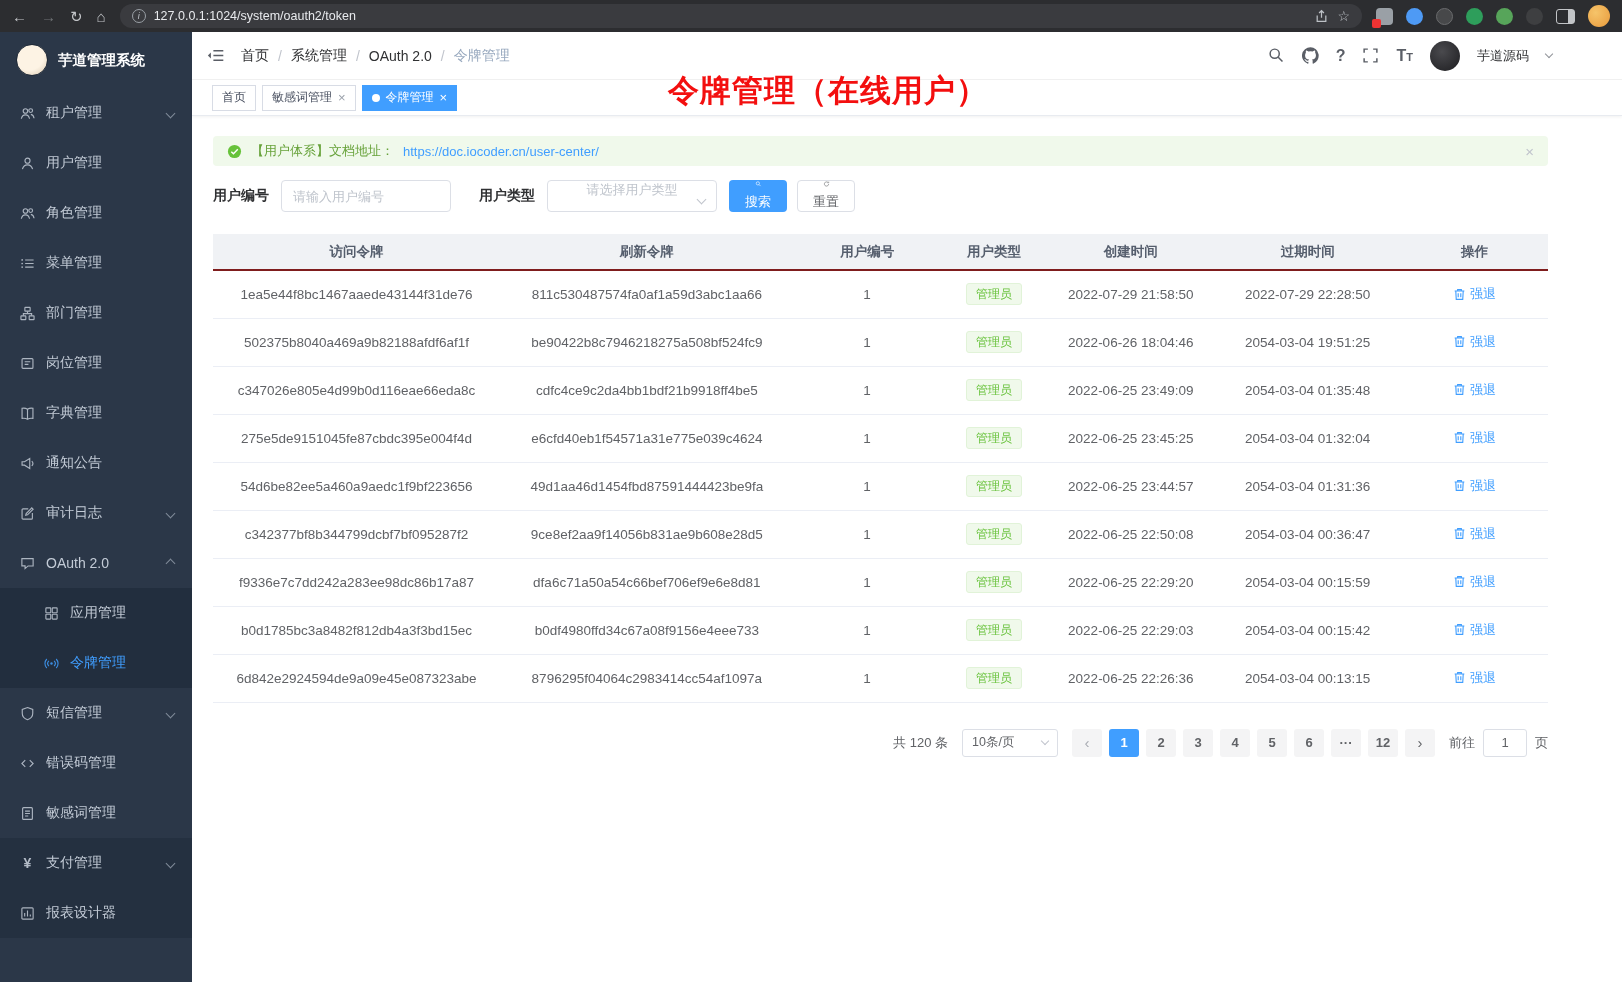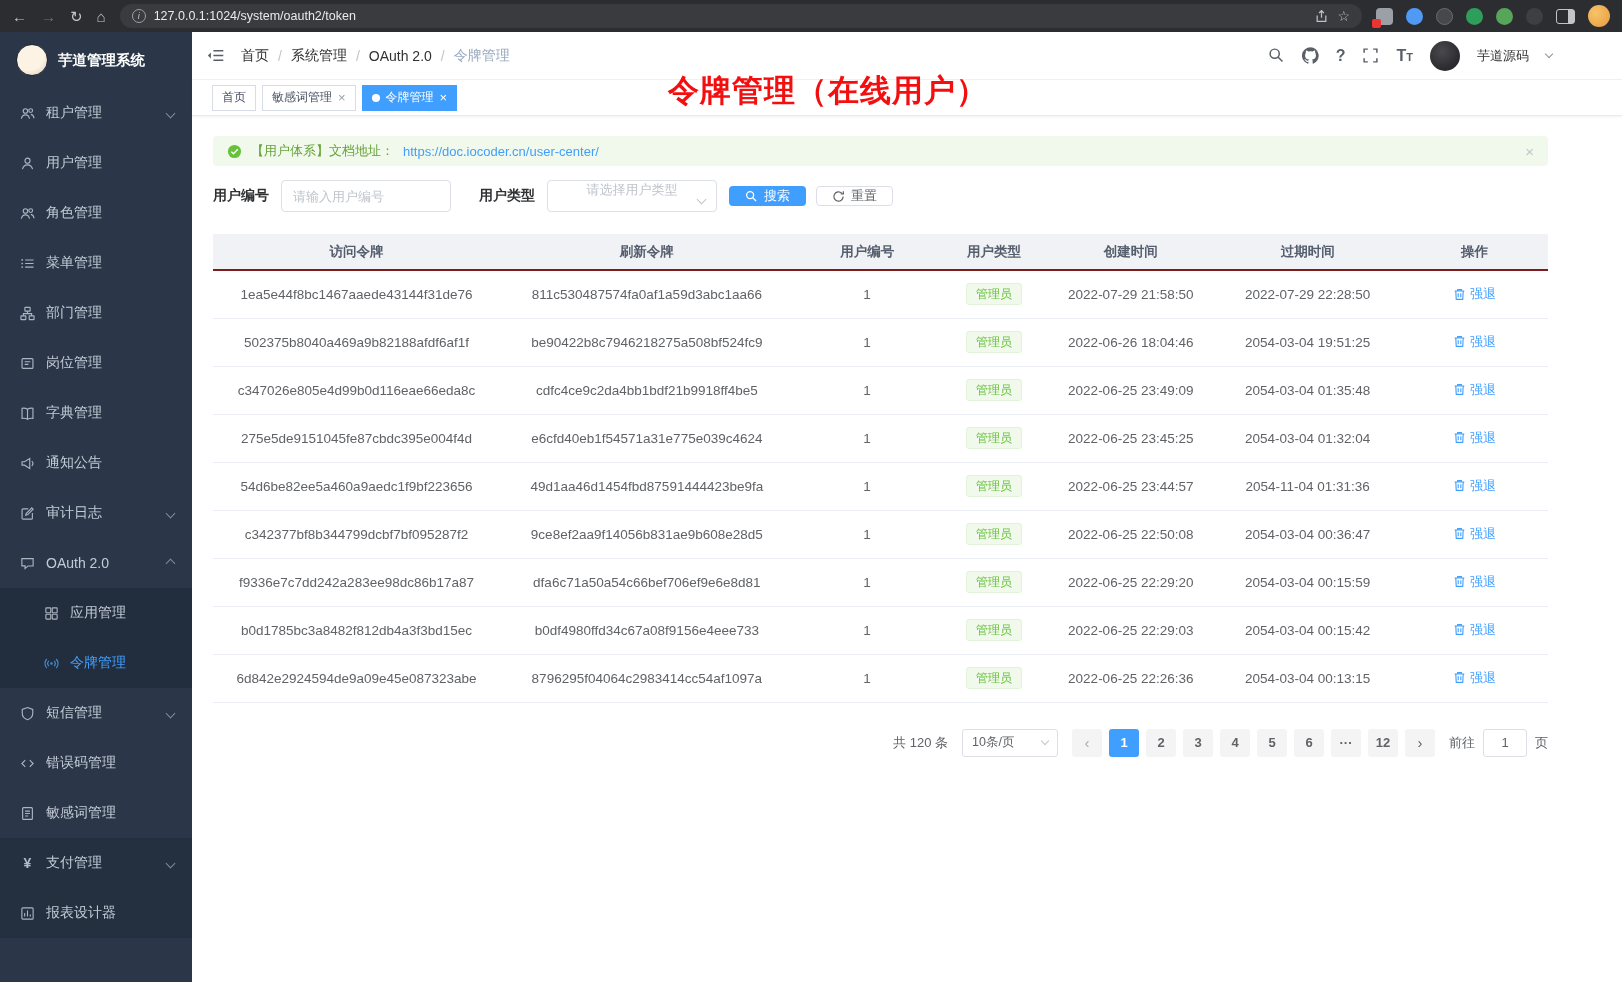--- a/index.html
+++ b/index.html
@@ -72,21 +72,21 @@
   .alert .close { margin-left:auto; color:#c0c4cc; font-size:15px; cursor:pointer; }
   .check-ic { width:15px; height:15px; flex:none; }
 
   .filters { display:flex; align-items:center; margin:14px 0 22px; }
   .f-label { font-weight:700; color:#303133; font-size:14px; margin-right:12px; white-space:nowrap; }
   .f-input { width:170px; height:32px; border:1px solid #dcdfe6; border-radius:4px; padding:0 11px; font-size:13px; color:#606266; outline:none; font-family:inherit; }
   .f-input::placeholder { color:#bfc4cc; }
   .f-select { width:170px; height:32px; border:1px solid #dcdfe6; border-radius:4px; padding:0 11px; font-size:13px; color:#bfc4cc; display:flex; align-items:center; cursor:pointer;flex-direction:column; }
   .f-select .chev-d { margin-left:auto; width:7px; height:7px; border-right:1.4px solid #c0c4cc; border-bottom:1.4px solid #c0c4cc; transform:rotate(45deg); margin-top:-3px; }
   .gap28 { width:28px; flex:none; } .gap12 { width:12px; flex:none; } .gap10 { width:10px; flex:none; }
-  .btn { height:20px; border-radius:4px; display:flex; align-items:center; gap:6px; padding:0 15px; font-size:13px; cursor:pointer; border:1px solid transparent; }
+  .btn { height:32px; border-radius:4px; display:flex; align-items:center; gap:6px; padding:0 15px; font-size:13px; cursor:pointer; border:1px solid transparent;flex-direction:column; }
   .btn.primary { background:#409eff; color:#fff; }
   .btn.plain { background:#fff; border-color:#dcdfe6; color:#606266;font-family:Liberation Serif, serif; }
   .b-ic { width:13px; height:13px; }
 
   table { width:100%; border-collapse:collapse; font-size:13.5px; color:#606266; table-layout:fixed; }
   thead th { background:#f0f2f5; height:36px; font-weight:600; color:#555e6d; text-align:center; border-bottom:2px solid #7f1d1d; }
   tbody td { height:48px; text-align:center; border-bottom:1px solid #ebeef5; white-space:nowrap; overflow:hidden; }
   .tag { display:inline-flex; align-items:center; height:22px; padding:0 9px; background:#f0f9eb; border:1px solid #e1f3d8; color:#67c23a; border-radius:3px; font-size:12px; }
   .act { color:#409eff; display:inline-flex; align-items:center; gap:4px; font-size:13px; cursor:pointer; text-decoration:none; }
   .t-ic { width:13px; height:13px; }
@@ -456,21 +456,21 @@
                     </svg>
                     <span>强退</span>
                   </a></td>
             </tr>
             <tr>
               <td>54d6be82ee5a460a9aedc1f9bf223656</td>
               <td>49d1aa46d1454fbd87591444423be9fa</td>
               <td>1</td>
               <td><span class="tag">管理员</span></td>
               <td>2022-06-25 23:44:57</td>
-              <td>2054-11-04 01:31:36</td>
+              <td>2054-03-04 01:31:36</td>
               <td><a class="act">
                     <svg class="t-ic" viewBox="0 0 14 14" fill="none" stroke="currentColor" stroke-width="1.2">
                       <path d="M1.8 3.3h10.4M5 3.3V1.8h4v1.5M3 3.3l.5 8.9h7l.5-8.9M5.6 5.6v4.4M8.4 5.6v4.4"></path>
                     </svg>
                     <span>强退</span>
                   </a></td>
             </tr>
             <tr>
               <td>c342377bf8b344799dcbf7bf095287f2</td>
               <td>9ce8ef2aa9f14056b831ae9b608e28d5</td>

